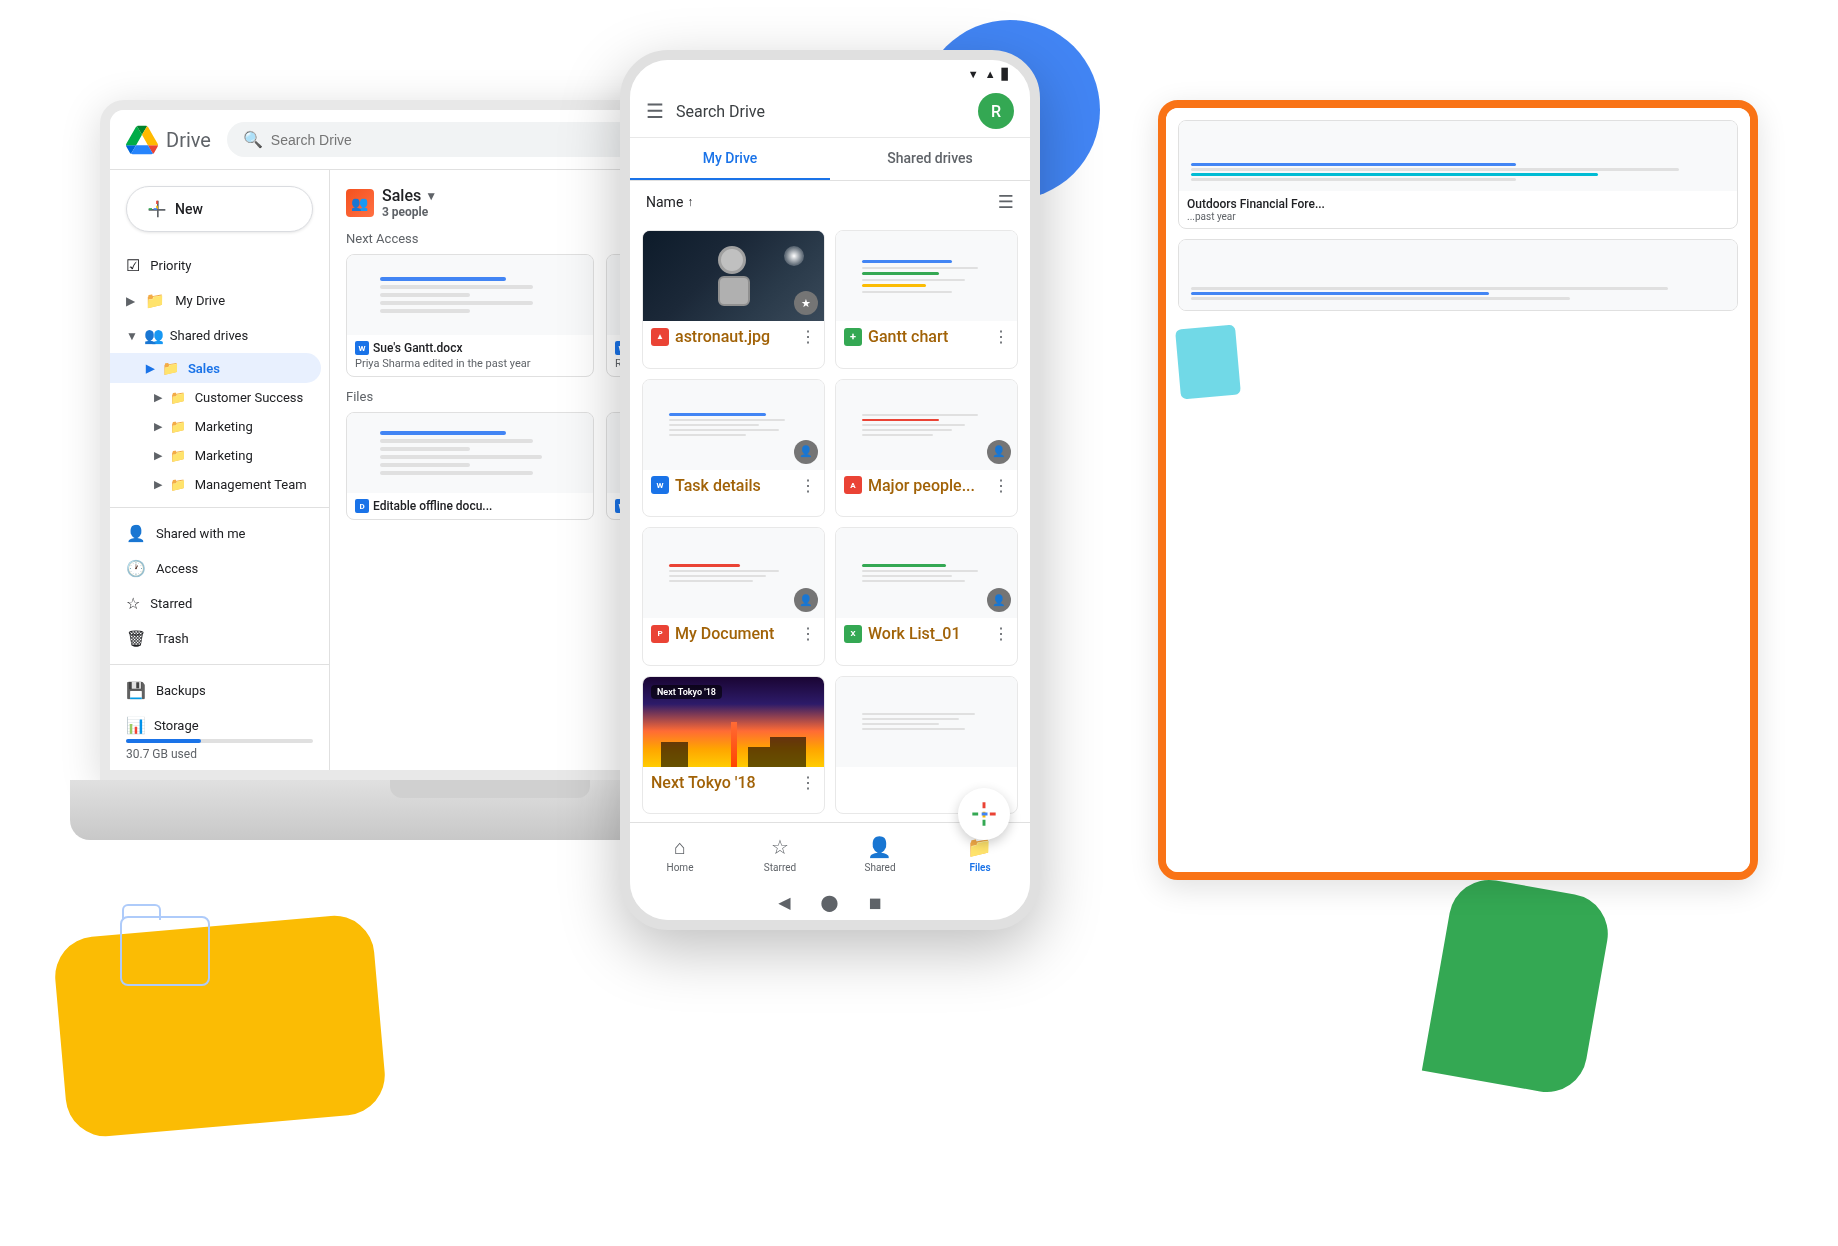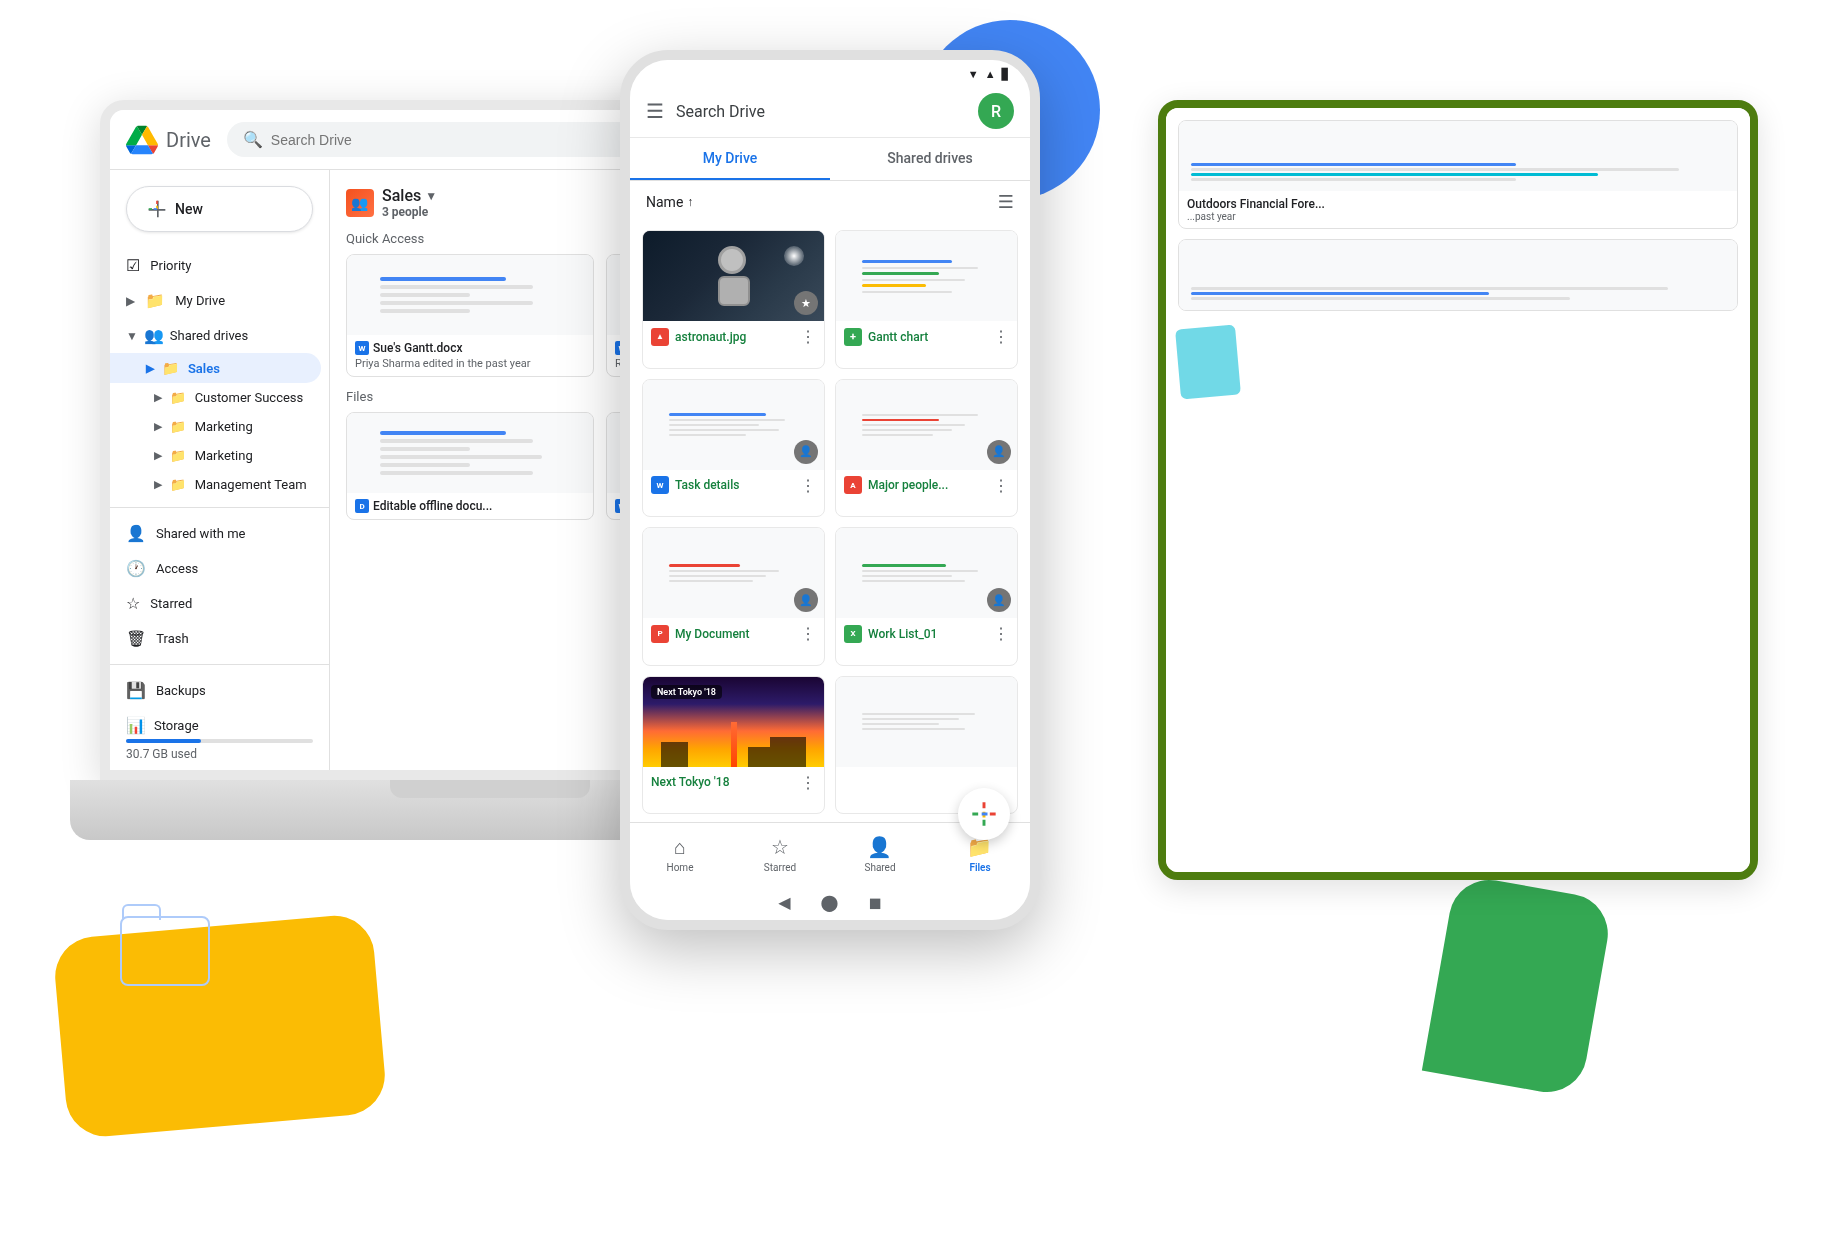--- a/index.html
+++ b/index.html
@@ -466,21 +466,21 @@
       color: #fff;
       font-weight: bold;
       flex-shrink: 0;
     }
     .mfc-file-icon.jpg { background: #EA4335; }
     .mfc-file-icon.gantt { background: #34A853; font-size: 12px; }
     .mfc-file-icon.word { background: #1a73e8; }
     .mfc-file-icon.pdf { background: #EA4335; }
     .mfc-file-icon.ppt { background: #EA4335; }
     .mfc-file-icon.excel { background: #34A853; }
-    .mfc-file-name { font-size: 12px; color: #15803d; font-weight: 500; }
+    .mfc-file-name { font-size: 16px; color: #a16207; font-weight: 500; }
     .mfc-more { font-size: 16px; color: #5f6368; cursor: pointer; }
     .mfc-shared-badge {
       position: absolute;
       bottom: 6px;
       right: 6px;
       width: 24px;
       height: 24px;
       background: #757575;
       border-radius: 50%;
       display: flex;
@@ -552,21 +552,21 @@
 
     
     .back-device {
       position: absolute;
       right: 80px;
       top: 100px;
       width: 600px;
       height: 780px;
       background: #f8f9fa;
       border-radius: 20px;
-      border: 8px solid #4d7c0f;
+      border: 8px solid #f97316;
       box-shadow: 0 8px 30px rgba(0,0,0,0.12);
       overflow: hidden;
       z-index: 1;
     }
     .back-device-inner {
       width: 100%;
       height: 100%;
       background: #fff;
       display: flex;
       flex-direction: row;
@@ -796,21 +796,21 @@
             </div>
             <div>
               <div style="display:flex;align-items:center;gap:4px;">
                 <span class="folder-title">Sales</span>
                 <span style="font-size:12px;color:#5f6368;">▼</span>
               </div>
               <div class="folder-subtitle">3 people</div>
             </div>
           </div>
 
-          <div class="section-label">Quick Access</div>
+          <div class="section-label">Next Access</div>
           <div class="files-grid">
 
             <div class="file-card">
               <div class="file-card-thumb">
                 <div class="file-thumb-lines">
                   <div class="thumb-line blue"></div>
                   <div class="thumb-line med"></div>
                   <div class="thumb-line short"></div>
                   <div class="thumb-line med"></div>
                   <div class="thumb-line short"></div>

